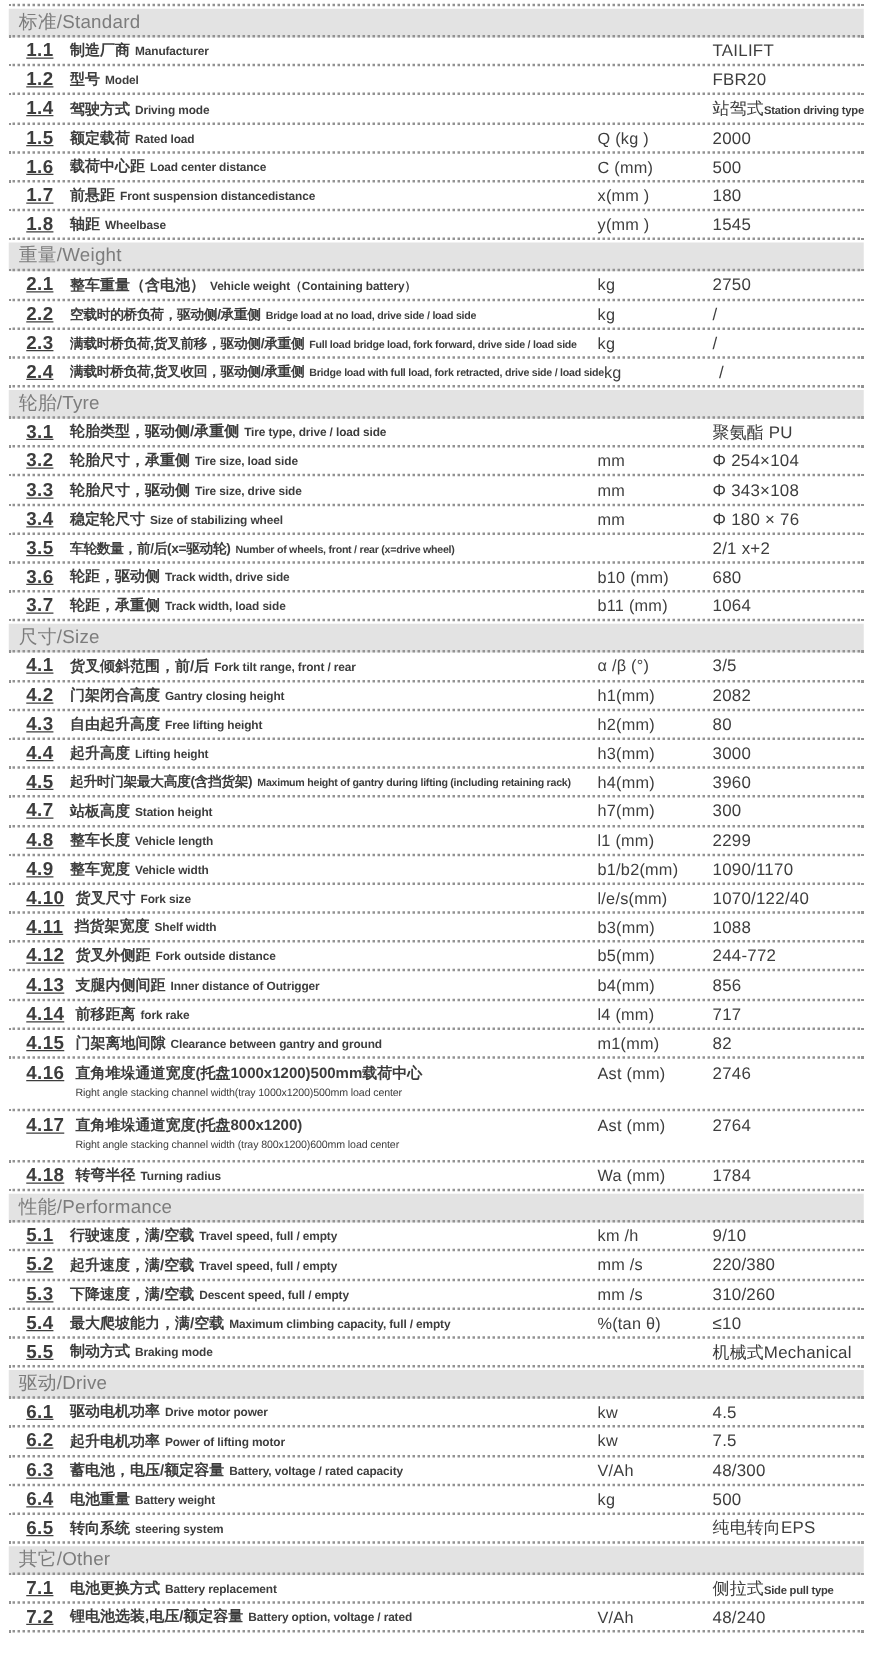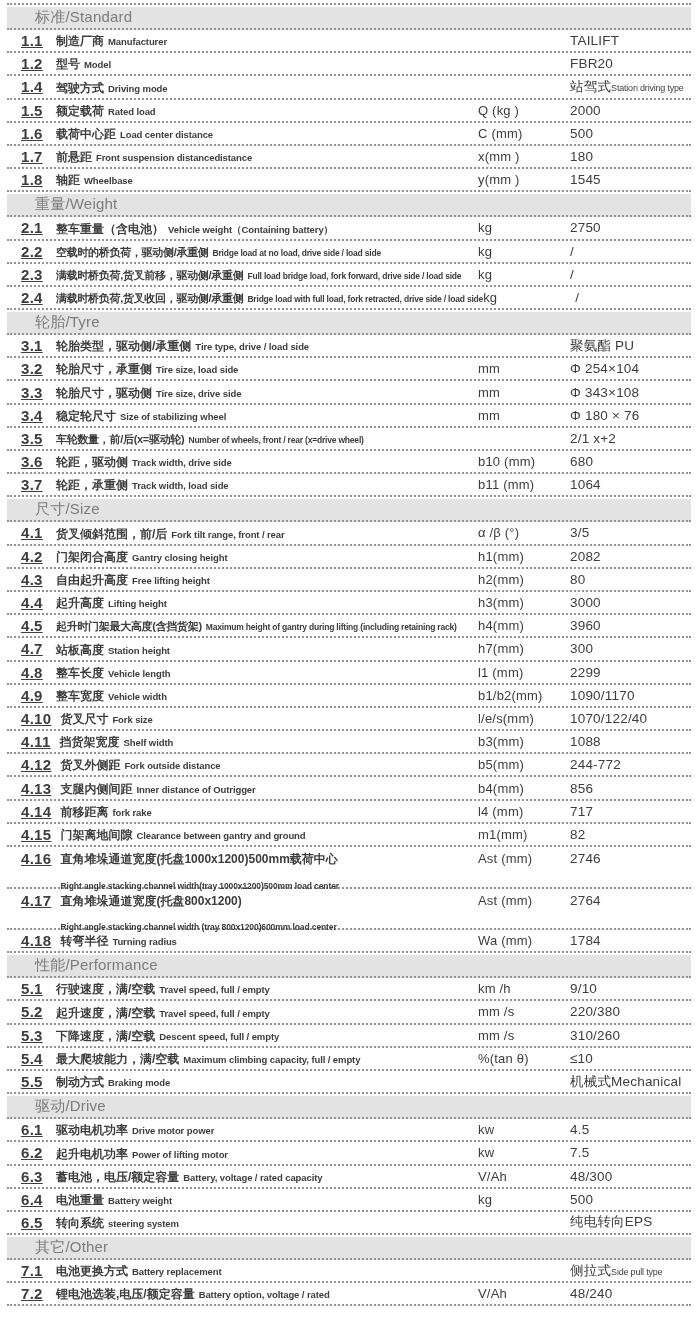--- a/index.html
+++ b/index.html
@@ -24,21 +24,21 @@
     height:0;border-bottom:2px dotted var(--dots);
     margin-top:1px;
   }
   .section-bar{
     box-sizing:border-box;
     height:23px;
     margin-top:2px;
     background:var(--bar-bg);
     border-bottom:2px dotted var(--dots);
     display:flex;align-items:center;
-    padding-left:28px;
+    padding-left:8px;
     color:var(--bar-text);
     font-size:15px;
     letter-spacing:.2px;
   }
   .row{
     box-sizing:border-box;
     height:23.2px;
     border-bottom:2px dotted var(--dots);
     display:flex;align-items:center;
     padding-left:14px;
@@ -50,34 +50,34 @@
     font-size:15px;font-weight:bold;
     margin-right:9px;
     letter-spacing:.3px;
     text-decoration:underline;
   }
   .label{flex:1;overflow:visible;line-height:1.05;}
   .zh{font-size:12px;font-weight:bold;}
   .en{font-size:9.5px;font-weight:bold;margin-left:4px;letter-spacing:-.1px;}
   .row.compact .zh{font-size:11px;letter-spacing:-.3px;}
   .row.compact .en{font-size:8.5px;letter-spacing:-.2px;text-align:center;}
-  .en2{font-size:8.5px;font-weight:bold;margin-top:15px;letter-spacing:-.1px;}
+  .en2{font-size:8.5px;font-weight:normal;margin-top:3px;letter-spacing:-.1px;}
   .unit{
     width:92px;
     font-size:13px;
     letter-spacing:.2px;
     flex-shrink:0;
   }
   .value{
     width:121px;
     font-size:13.5px;
     letter-spacing:.2px;
     flex-shrink:0;
   }
-  .value .sub{font-size:9px;font-weight:normal;letter-spacing:-.2px;}
+  .value .sub{font-size:9px;font-weight:bold;letter-spacing:-.2px;}
   .row.double .unit,.row.double .value{margin-top:1px;}
 </style>
 </head>
 <body>
 
 <div class="sheet">
   <div class="top-dots"></div>
   <div id="sections-root">
       <div class="section-bar">
         <span>标准/Standard</span>

